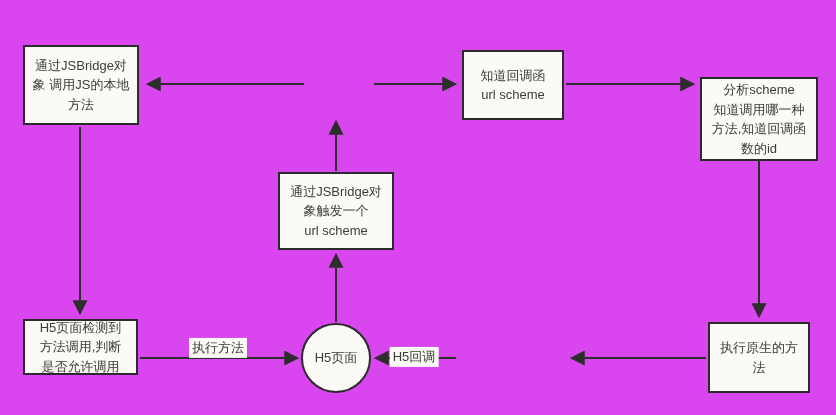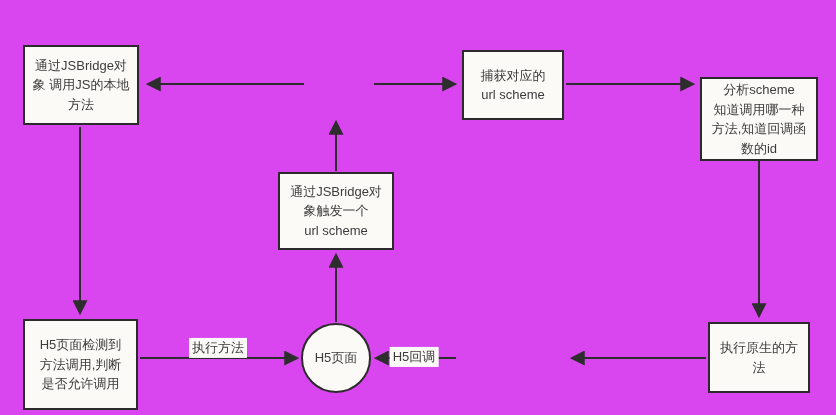--- a/index.html
+++ b/index.html
@@ -75,33 +75,33 @@
     <line x1="456" y1="358" x2="376" y2="358" marker-end="url(#ah)"></line>
     <line x1="706" y1="358" x2="572" y2="358" marker-end="url(#ah)"></line>
     <line x1="759" y1="131" x2="759" y2="316" marker-end="url(#ah)"></line>
   </svg>
 
   <div class="node" style="left:23px; top:45px; width:116px; height:80px;">通过JSBridge对
 象 调用JS的本地
 方法</div>
 
 
-  <div class="node" style="left:462px; top:50px; width:102px; height:70px;">捕获对应的
+  <div class="node" style="left:462px; top:50px; width:102px; height:70px;">知道回调函
 url scheme</div>
 
   <div class="node" style="left:700px; top:45px; width:118px; height:84px;margin-top:32px;">分析scheme
 知道调用哪一种
 方法,知道回调函
 数的id</div>
 
   <div class="node" style="left:278px; top:172px; width:116px; height:78px;">通过JSBridge对
 象触发一个
 url scheme</div>
 
-  <div class="node" style="left:23px; top:319px; width:115px; height:91px;">H5页面检测到
+  <div class="node" style="left:23px; top:319px; width:115px; height:56px;">H5页面检测到
 方法调用,判断
 是否允许调用</div>
 
   <div class="node circle" style="left:301px; top:323px; width:70px; height:70px;">H5页面</div>
 
 
   <div class="node" style="left:708px; top:322px; width:102px; height:71px;">执行原生的方
 法</div>
 
   <div class="edge-label" style="left:218px; top:348px;">执行方法</div>

